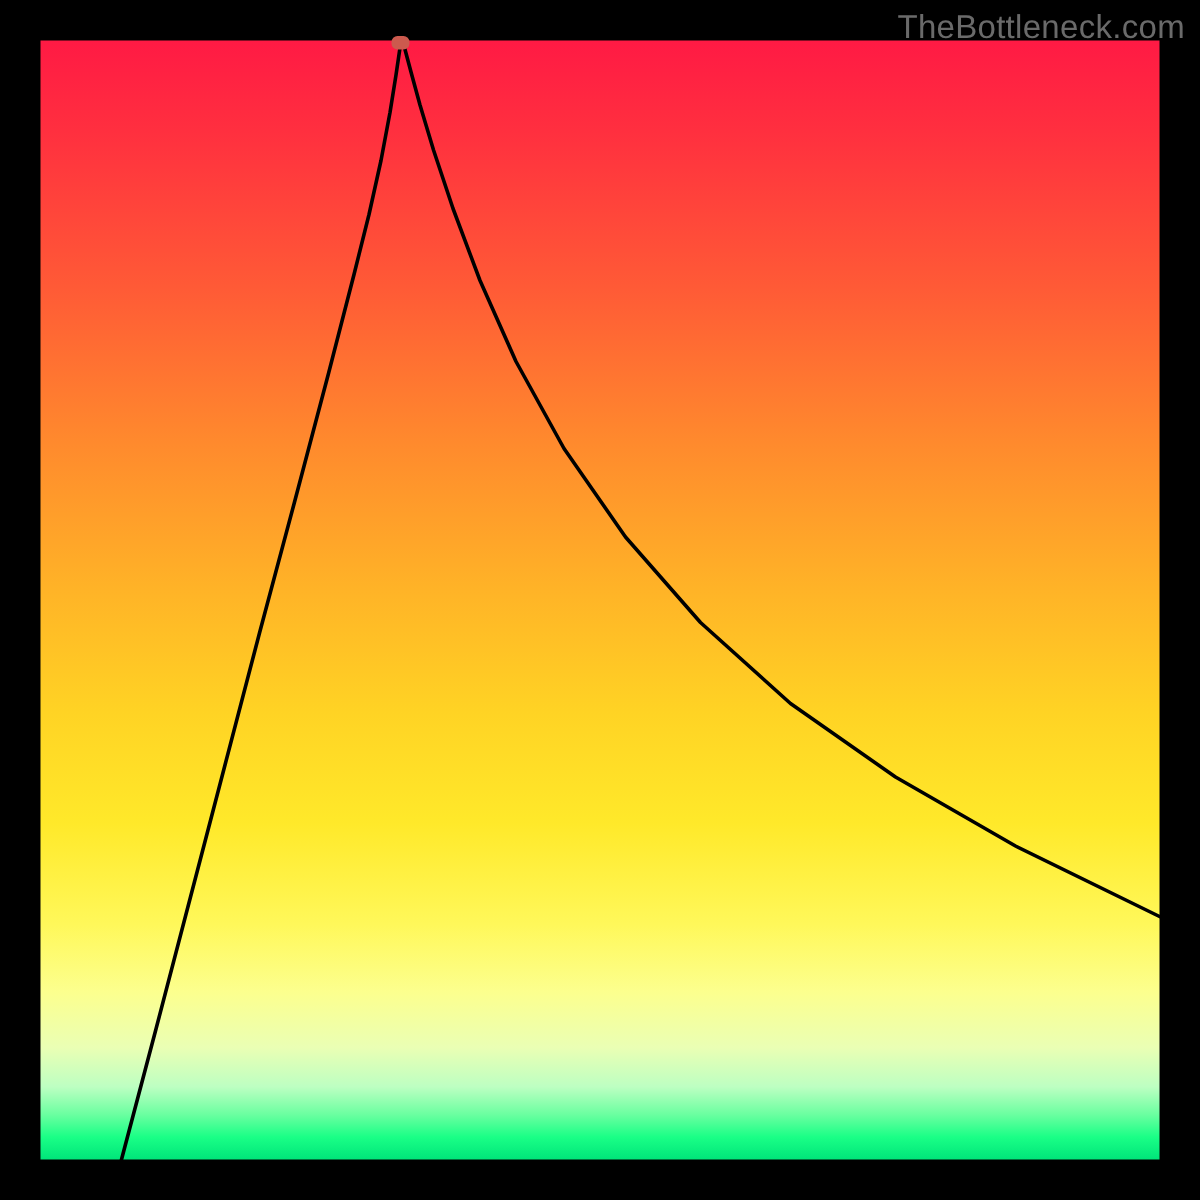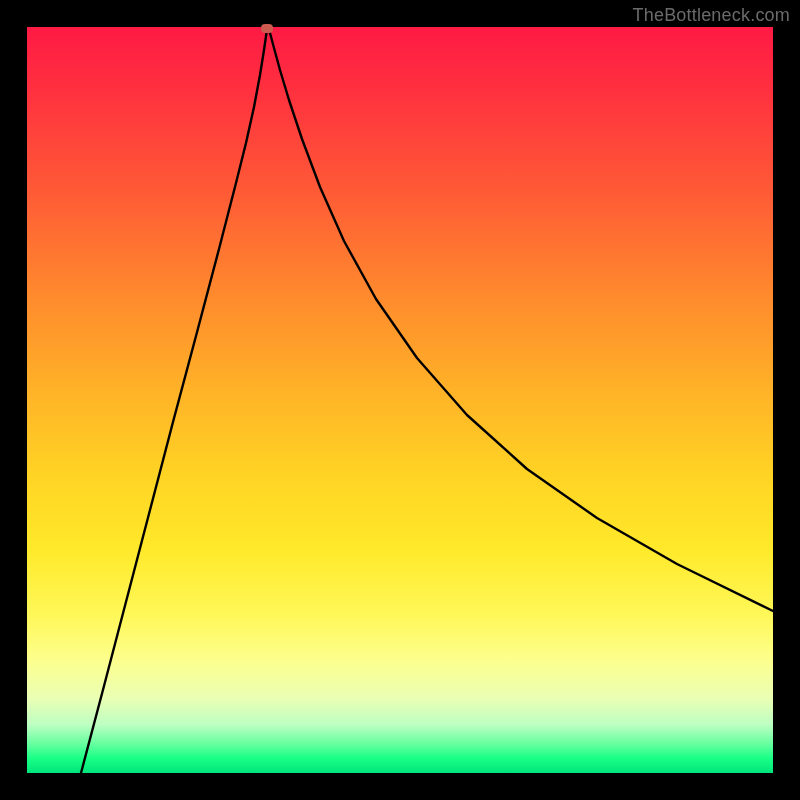--- a/index.html
+++ b/index.html
@@ -40,21 +40,21 @@
       #6affa0 96%,
       #1aff86 98%,
       #00e57a 100%
     );
   }
   .watermark {
     position: absolute;
     top: 5px;
     right: 10px;
     color: #6a6a6a;
-    font-size: 18px;
+    font-size: 22px;
     font-weight: 400;
     letter-spacing: 0.2px;
     user-select: none;
     margin-left: 31px;
   }
   svg.curve-layer {
     position: absolute;
     left: 27px;
     top: 27px;
     width: 746px;

